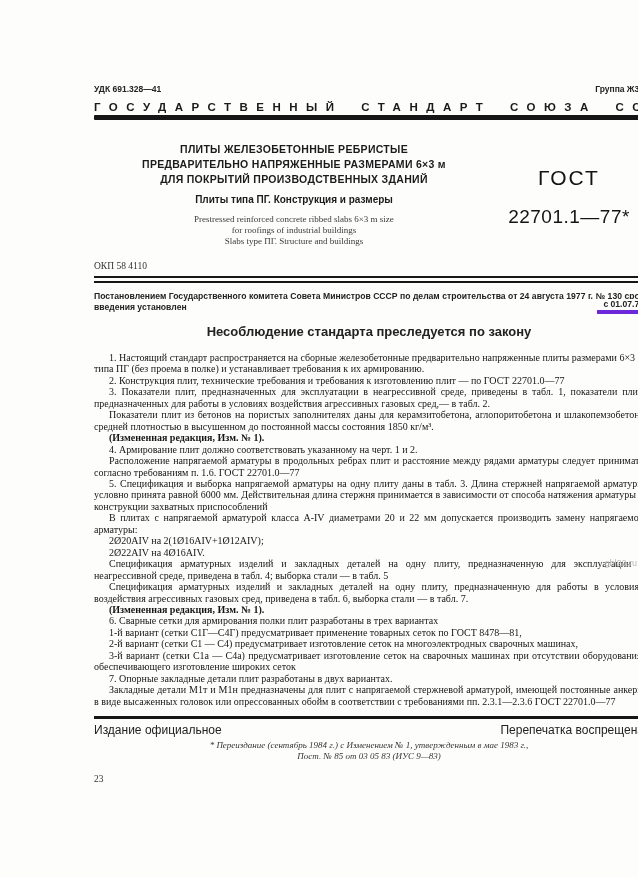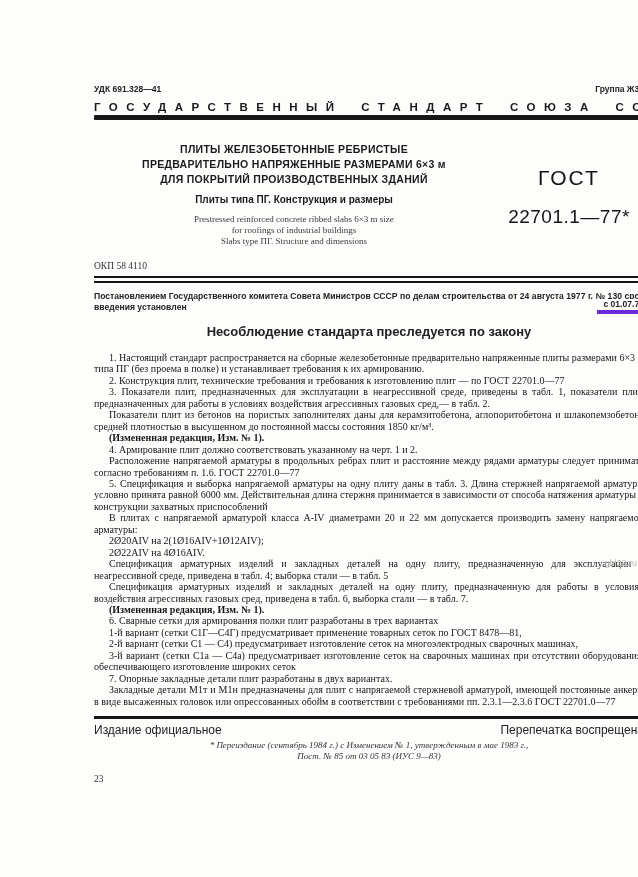--- a/index.html
+++ b/index.html
@@ -82,21 +82,21 @@
     <div class="title-left">
       <div class="title-main">
         <div>ПЛИТЫ ЖЕЛЕЗОБЕТОННЫЕ РЕБРИСТЫЕ</div>
         <div>ПРЕДВАРИТЕЛЬНО НАПРЯЖЕННЫЕ РАЗМЕРАМИ 6×3 м</div>
         <div>ДЛЯ ПОКРЫТИЙ ПРОИЗВОДСТВЕННЫХ ЗДАНИЙ</div>
       </div>
       <div class="subtitle">Плиты типа ПГ. Конструкция и размеры</div>
       <div class="english">
         <div>Prestressed reinforced concrete ribbed slabs 6×3 m size</div>
         <div>for roofings of industrial buildings</div>
-        <div>Slabs type ПГ. Structure and dimensions</div>
+        <div>Slabs type ПГ. Structure and buildings</div>
       </div>
     </div>
     <div class="title-right">
       <div class="gost-label">ГОСТ</div>
       <div class="gost-number">22701.1—77*</div>
     </div>
   </div>
 
   <div class="okp">ОКП 58 4110</div>
   <div class="rule-double"></div>

